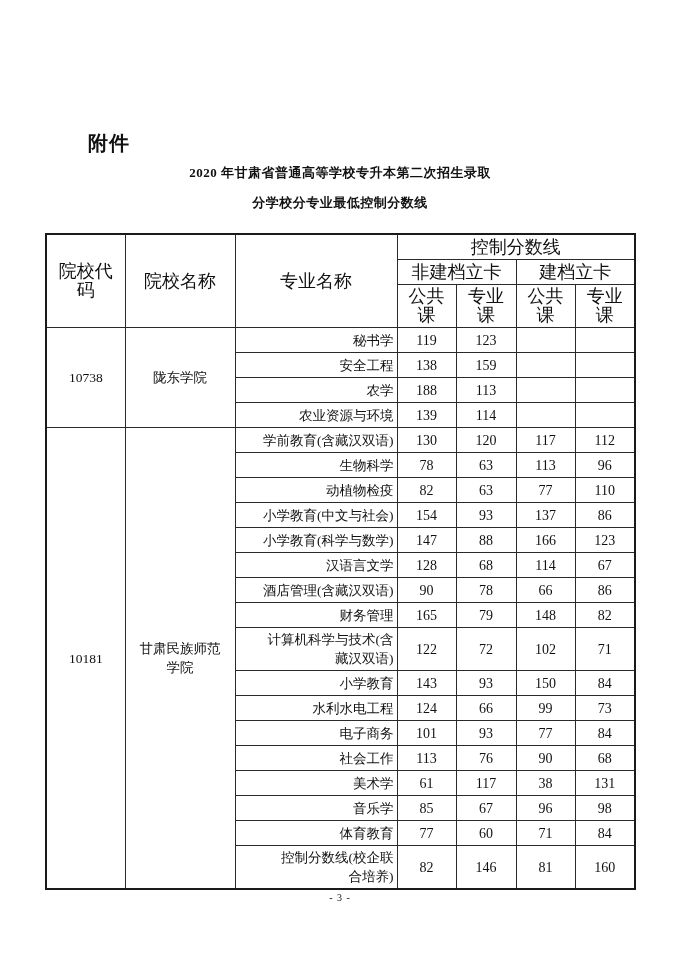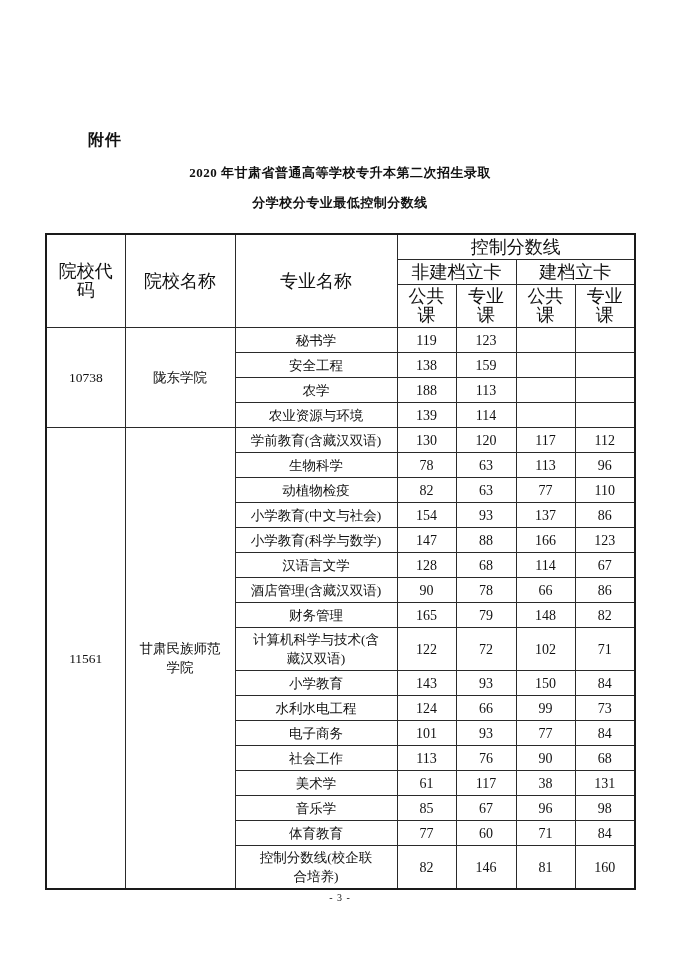--- a/index.html
+++ b/index.html
@@ -10,21 +10,21 @@
     margin: 0 auto;
     background: #ffffff;
     color: #111111;
     font-family: "Liberation Serif", "DejaVu Serif", serif;
     overflow: hidden;
   }
   .attachment {
     position: absolute;
     left: 88px;
     top: 130px;
-    font-size: 16px;
+    font-size: 20px;
     font-weight: bold;
     letter-spacing: 1px;
   }
   .title-block {
     position: absolute;
     left: 0;
     top: 158px;
     width: 100%;
     text-align: center;
     font-weight: bold;
@@ -47,21 +47,21 @@
     text-align: center;
     vertical-align: middle;
     padding: 2px 3px;
     font-size: 13.5px;
     line-height: 19px;
     overflow: hidden;
   }
   .score-table th { height: 20px; font-size: 18px; }
   .score-table td { height: 20px; }
   td.col-major {
-    text-align: center;
+    text-align: right;
     white-space: pre-line;
   }
   td.col-name, td.col-code { white-space: pre-line; margin-left: 19px; }
   td.col-score { font-size: 14px; }
   .page-number {
     position: absolute;
     left: 0;
     top: 892px;
     width: 100%;
     text-align: center;
@@ -134,21 +134,21 @@
           <td class="col-score"></td>
         </tr>
         <tr>
           <td class="col-major">农业资源与环境</td>
           <td class="col-score">139</td>
           <td class="col-score">114</td>
           <td class="col-score"></td>
           <td class="col-score"></td>
         </tr>
         <tr>
-          <td rowspan="17" class="col-code">11561</td>
+          <td rowspan="17" class="col-code">10181</td>
           <td rowspan="17" class="col-name">甘肃民族师范
 学院</td>
           <td class="col-major">学前教育(含藏汉双语)</td>
           <td class="col-score">130</td>
           <td class="col-score">120</td>
           <td class="col-score">117</td>
           <td class="col-score">112</td>
         </tr>
         <tr>
           <td class="col-major">生物科学</td>

